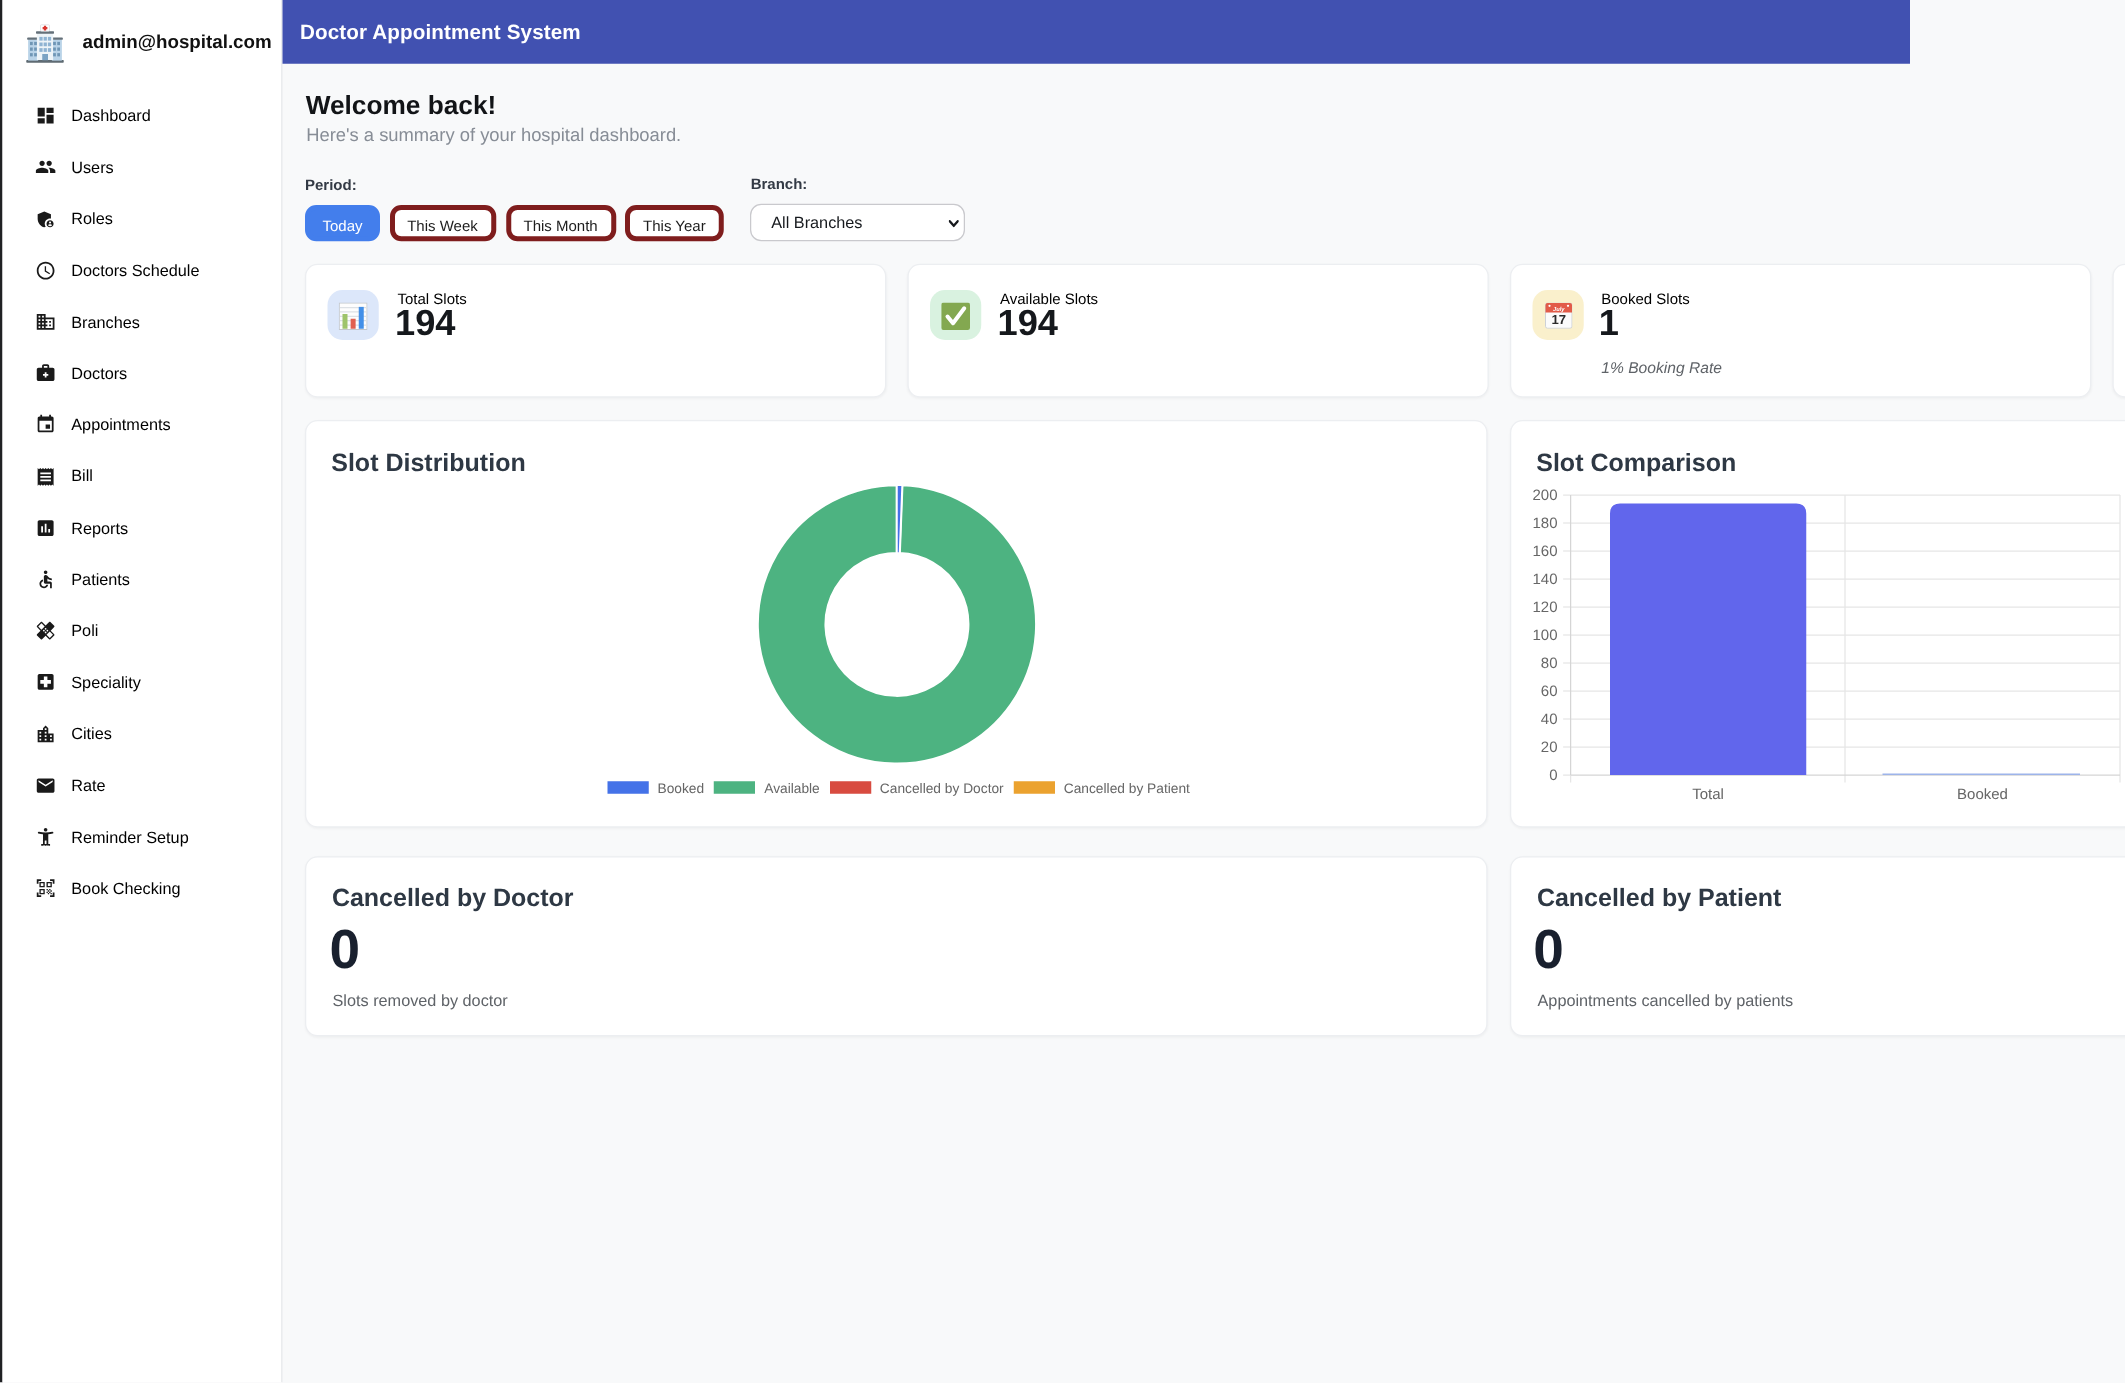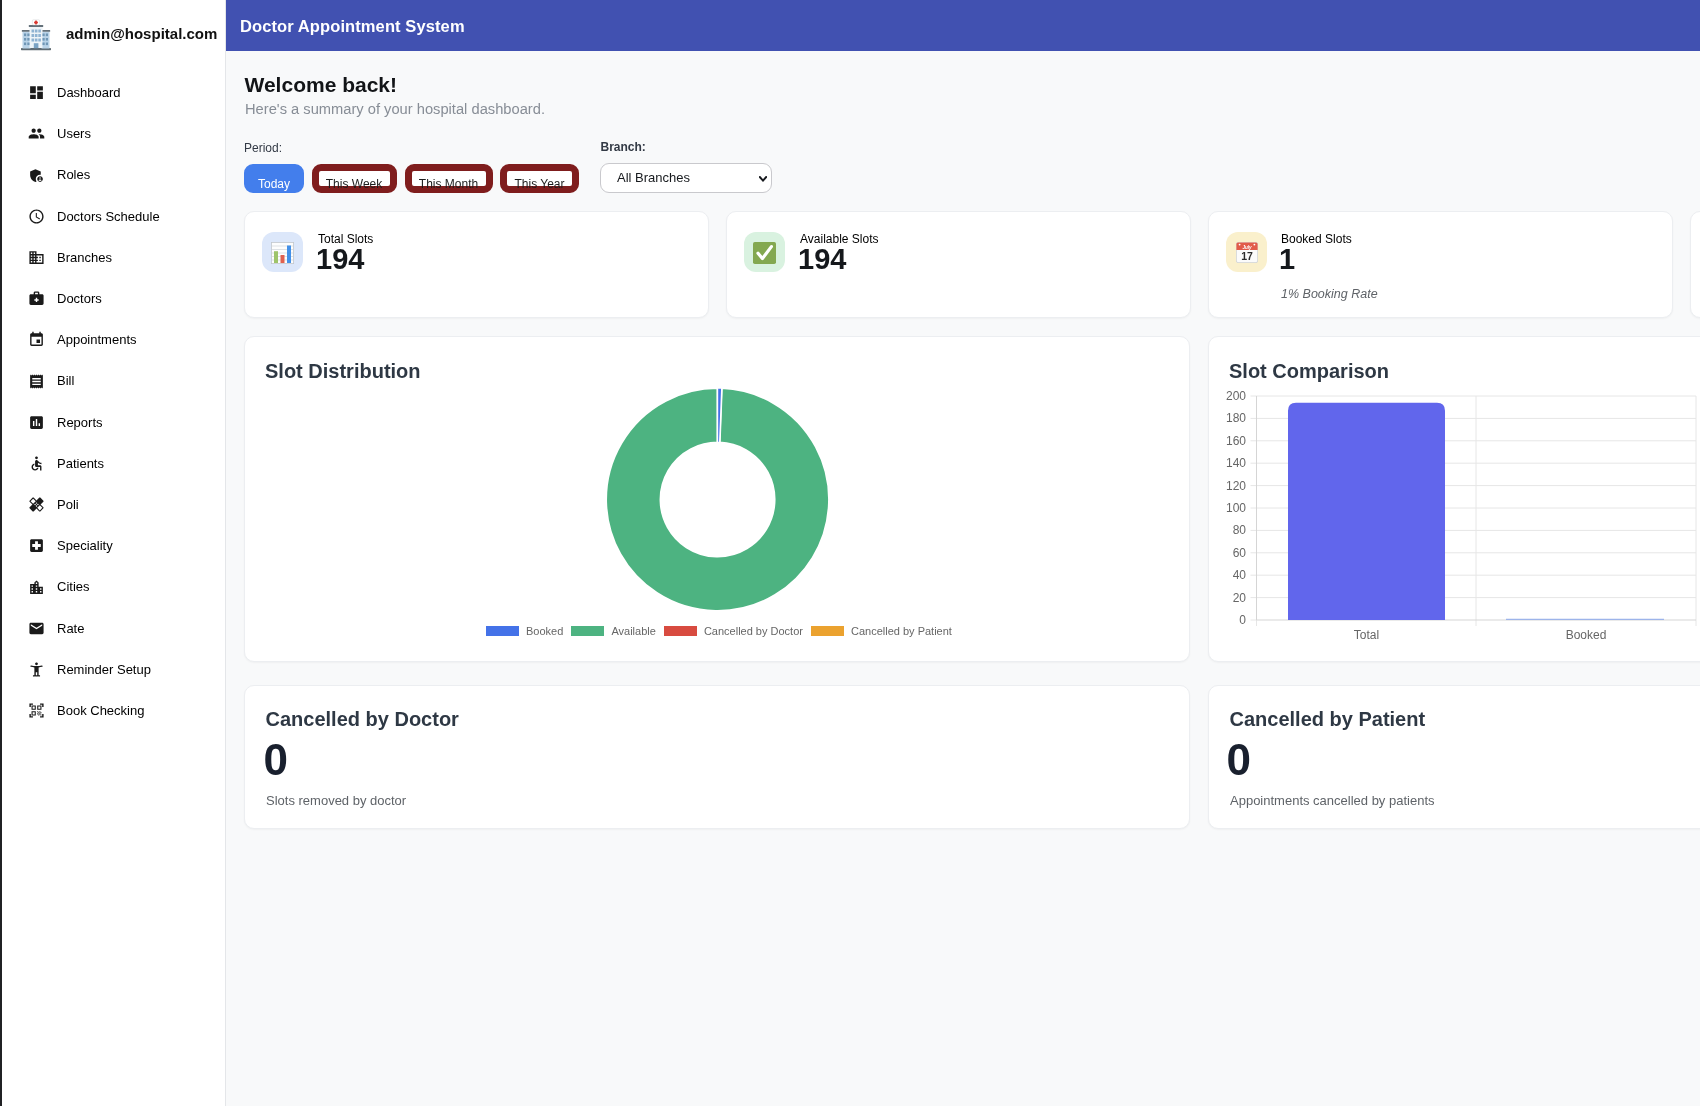--- a/index.html
+++ b/index.html
@@ -1,34 +1,34 @@
 <!DOCTYPE html>
 <html><head>
 <meta charset="utf-8">
 <style>
 * { margin:0; padding:0; box-sizing:border-box; }
 html,body { width:1700px; height:1106px; overflow:hidden; }
 body { font-family:"Liberation Sans", sans-serif; background:#f8f9fa; position:relative; }
 .abs { position:absolute; }
 #leftstrip { left:0; top:0; width:2px; height:1106px; background:#202124; }
 #sidebar { left:2px; top:0; width:224px; height:1106px; background:#ffffff; border-right:1px solid #e4e6e9; }
-#header { left:226px; top:0; width:1474px; height:51px; background:#4151b1; }
+#header { left:226px; top:0; width:1302px; height:51px; background:#4151b1; }
 #header h1 { position:absolute; left:14px; top:17px; color:#fff; font-size:16.5px; font-weight:bold; letter-spacing:0.1px; }
 .logo { left:20px; top:19px; }
 .brand { left:66px; top:25px; font-size:15px; font-weight:bold; color:#111; }
 .mi { position:absolute; left:28px; width:17px; height:17px; }
 .mlabel { position:absolute; left:57px; font-size:13px; color:#000000; }
 .card { position:absolute; background:#fff; border:1px solid #eceef1; border-radius:10px; box-shadow:0 1px 2px rgba(0,0,0,0.04); }
 .statlabel { position:absolute; font-size:12px; color:#000000; }
 .statval { position:absolute; font-size:29px; font-weight:bold; color:#15181c; }
 .iconbox { position:absolute; width:41px; height:40px; border-radius:12px; }
 .ctitle { position:absolute; font-size:20px; font-weight:bold; color:#2e3844; }
 .bigzero { position:absolute; font-size:44px; font-weight:bold; color:#19202e; }
 .subt { position:absolute; font-size:13px; color:#5f6368; }
-.btn { position:absolute; top:163.5px; height:29px; border-radius:9px; background:#fff; border:7px solid #7f1d1d; font-size:12px; color:#1d1d1d; text-align:center; line-height:27px; }
+.btn { position:absolute; top:163.5px; height:29px; border-radius:9px; background:#fff; border:4px solid #7f1d1d; font-size:12px; color:#1d1d1d; text-align:center; line-height:27px; }
 .legend { position:absolute; font-size:11px; color:#666; }
 .legbox { display:inline-block; width:33px; height:10px; margin-right:7px; vertical-align:-1px; }
 </style>
 </head>
 <body>
 <div id="leftstrip" class="abs"></div>
 <div id="sidebar" class="abs"></div>
 <div id="header" class="abs">
     <h1>Doctor Appointment System</h1>
   </div>
@@ -130,21 +130,21 @@
     </svg>
 <div class="mlabel" style="top:661.8px">Reminder Setup</div>
 <svg class="mi" style="top:702.2px" viewBox="0 0 24 24">
       <path d="M9.5 6.5v3h-3v-3h3M11 5H5v6h6V5zm-1.5 9.5v3h-3v-3h3M11 13H5v6h6v-6zm6.5-6.5v3h-3v-3h3M19 5h-6v6h6V5zm-6 8h1.5v1.5H13V13zm1.5 1.5H16V16h-1.5v-1.5zM16 13h1.5v1.5H16V13zm-3 3h1.5v1.5H13V16zm1.5 1.5H16V19h-1.5v-1.5zM16 16h1.5v1.5H16V16zm1.5-1.5H19V16h-1.5v-1.5zm0 3H19V19h-1.5v-1.5zM22 7h-2V4h-3V2h5v5zm0 15v-5h-2v3h-3v2h5zM2 22h5v-2H4v-3H2v5zM2 2v5h2V4h3V2H2z" fill="#1a1a1a"></path>
     </svg>
 <div class="mlabel" style="top:703.0px">Book Checking</div>
 </div>
 
 <div class="abs" style="left:244.5px; top:73px; font-size:21px; font-weight:bold; color:#121417;">Welcome back!</div>
 <div class="abs" style="left:245px; top:101px; font-size:14.7px; color:#878d96;">Here's a summary of your hospital dashboard.</div>
-<div class="abs" style="left:244px; top:141px; font-size:12px; font-weight:normal; color:#333a45;">Period:</div>
+<div class="abs" style="left:244px; top:141px; font-size:12px; font-weight:bold; color:#333a45;">Period:</div>
 <div class="abs" style="left:600.5px; top:140px; font-size:12px; font-weight:bold; color:#333a45;">Branch:</div>
 <div class="btn" style="left:244px; width:60px; background:#437eec; border-color:#437eec; color:#fff;">Today</div>
 <div class="btn" style="left:311.5px; width:85px;">This Week</div>
 <div class="btn" style="left:404.5px; width:88px;">This Month</div>
 <div class="btn" style="left:500px; width:79px;">This Year</div>
 <div class="abs" style="left:600px; top:162.5px; width:172px; height:30px; background:#fff; border:1px solid #c9c9cd; border-radius:9px;">
   <span style="position:absolute; left:16px; top:6.5px; font-size:13px; color:#16191d;">All Branches</span>
   <svg style="position:absolute; right:4.5px; top:12px;" width="8" height="6" viewBox="0 0 8 6">
       <path d="M0.8 1 L4 4.6 L7.2 1" fill="none" stroke="#16191d" stroke-width="1.9" stroke-linecap="round"></path>
     </svg>

